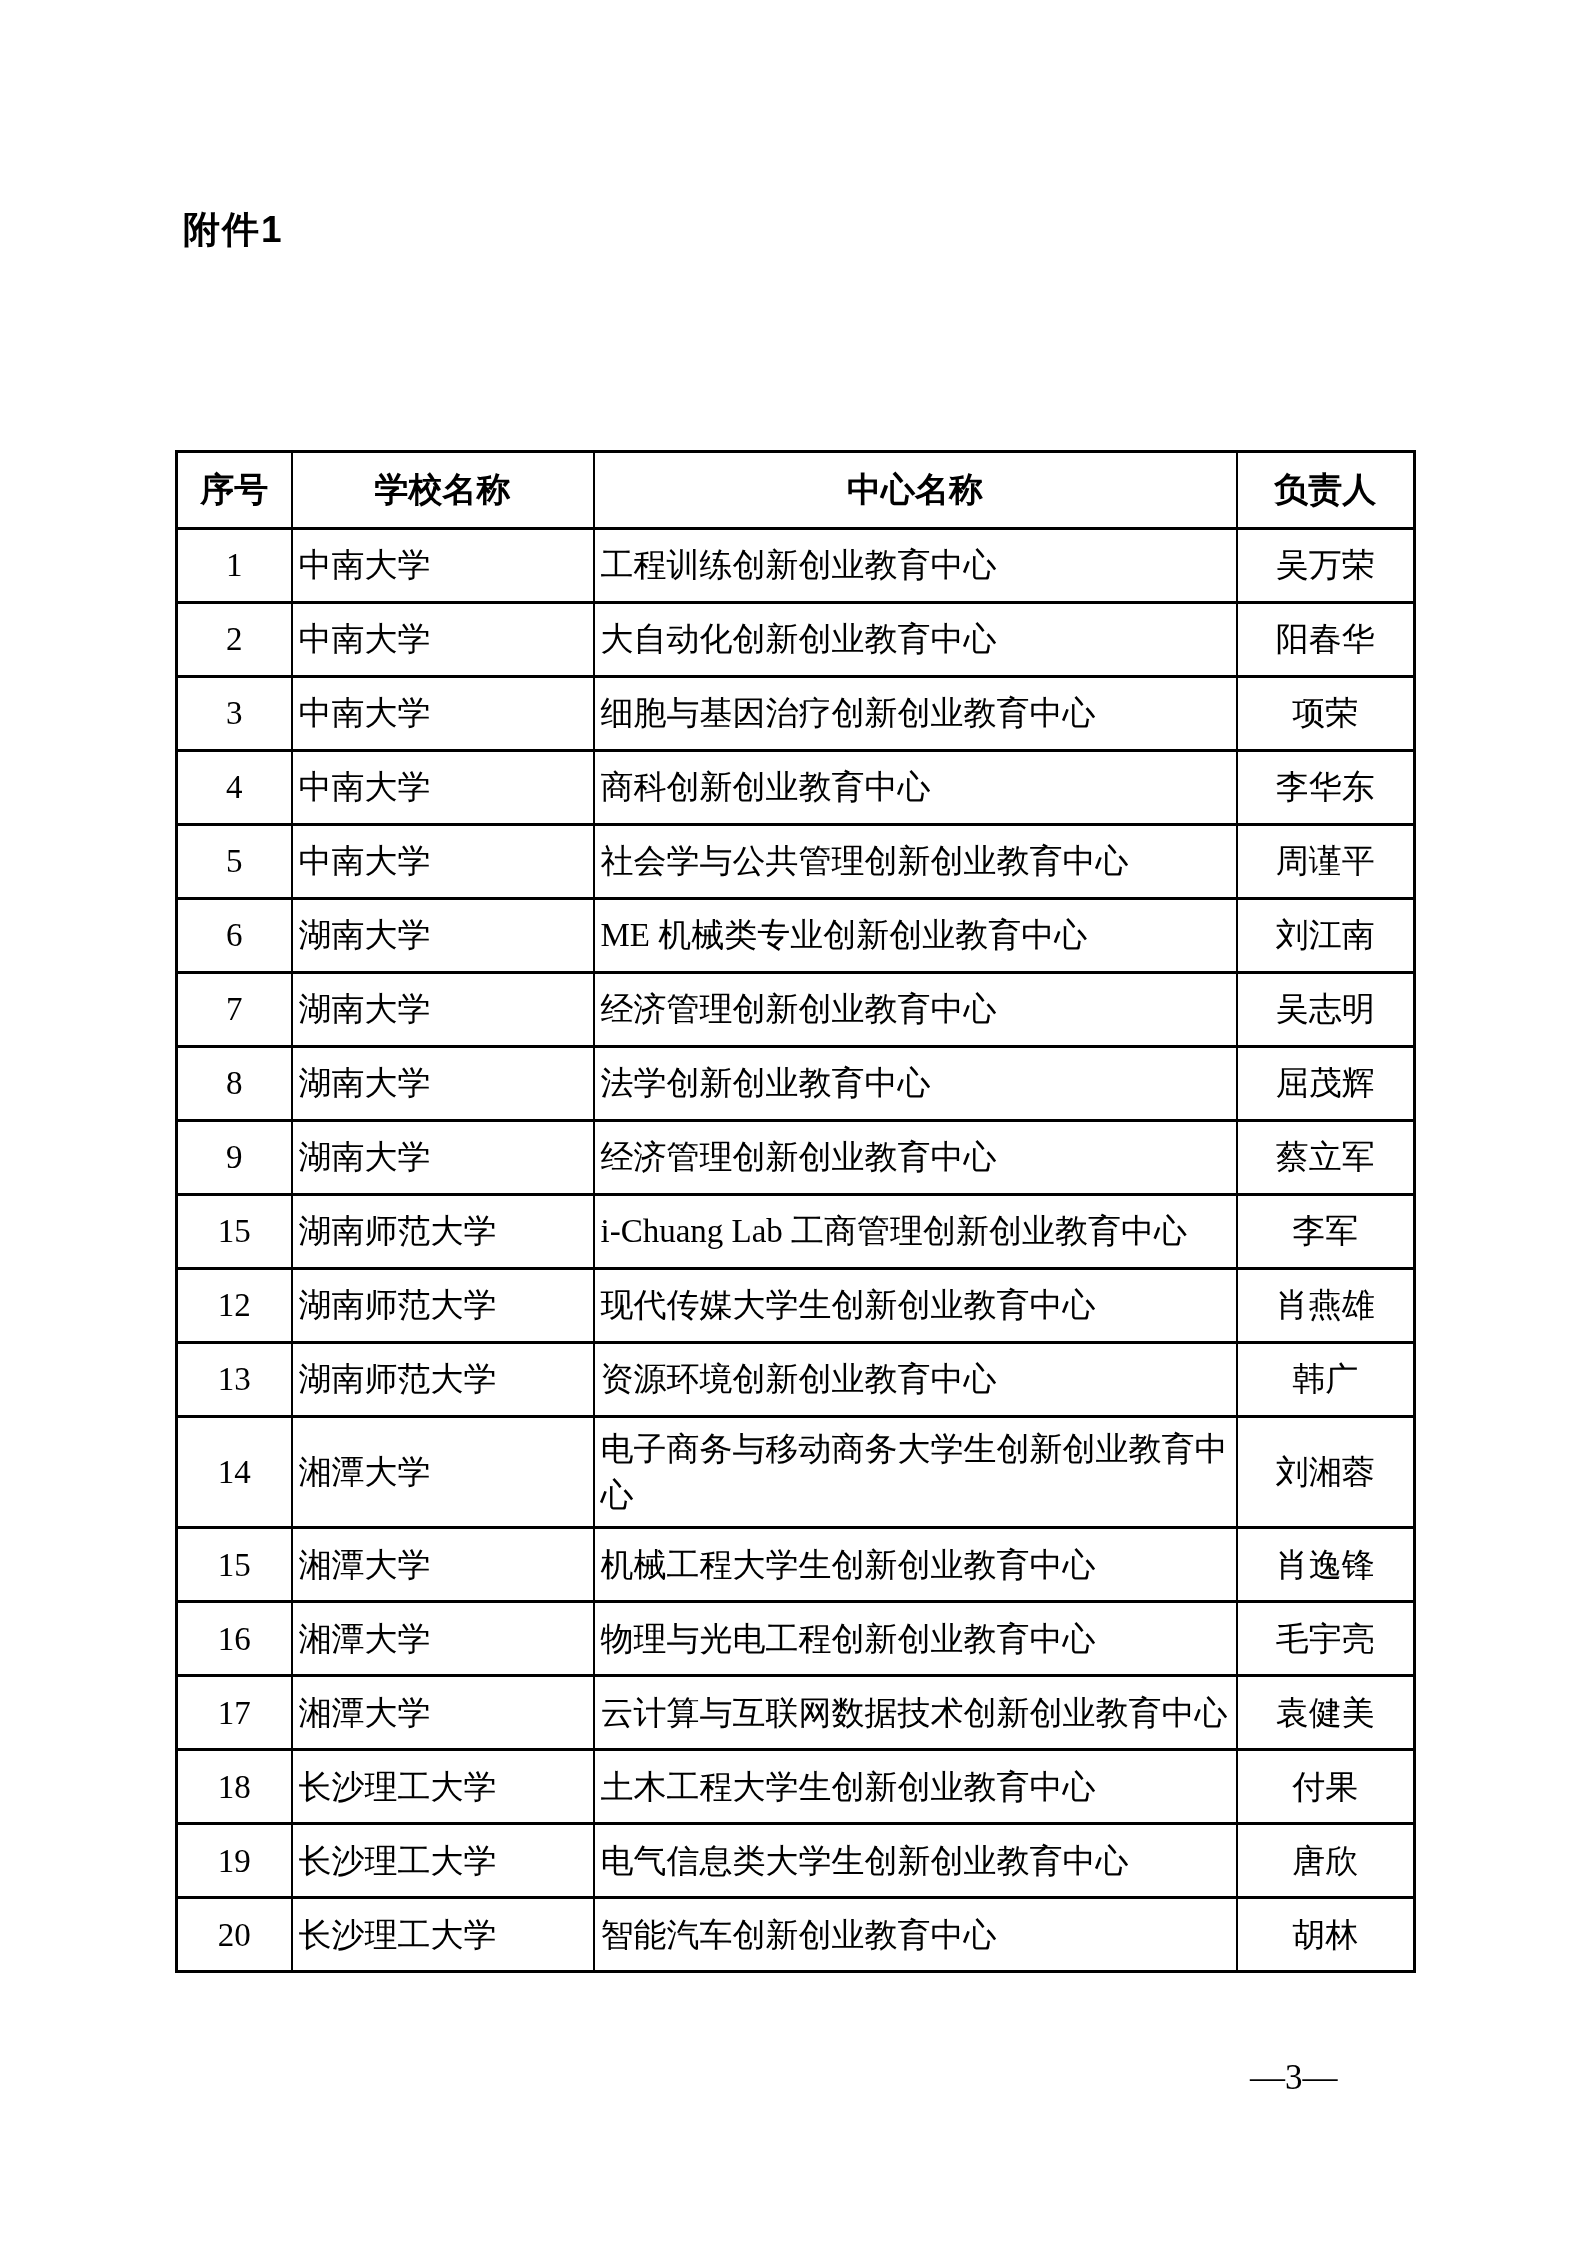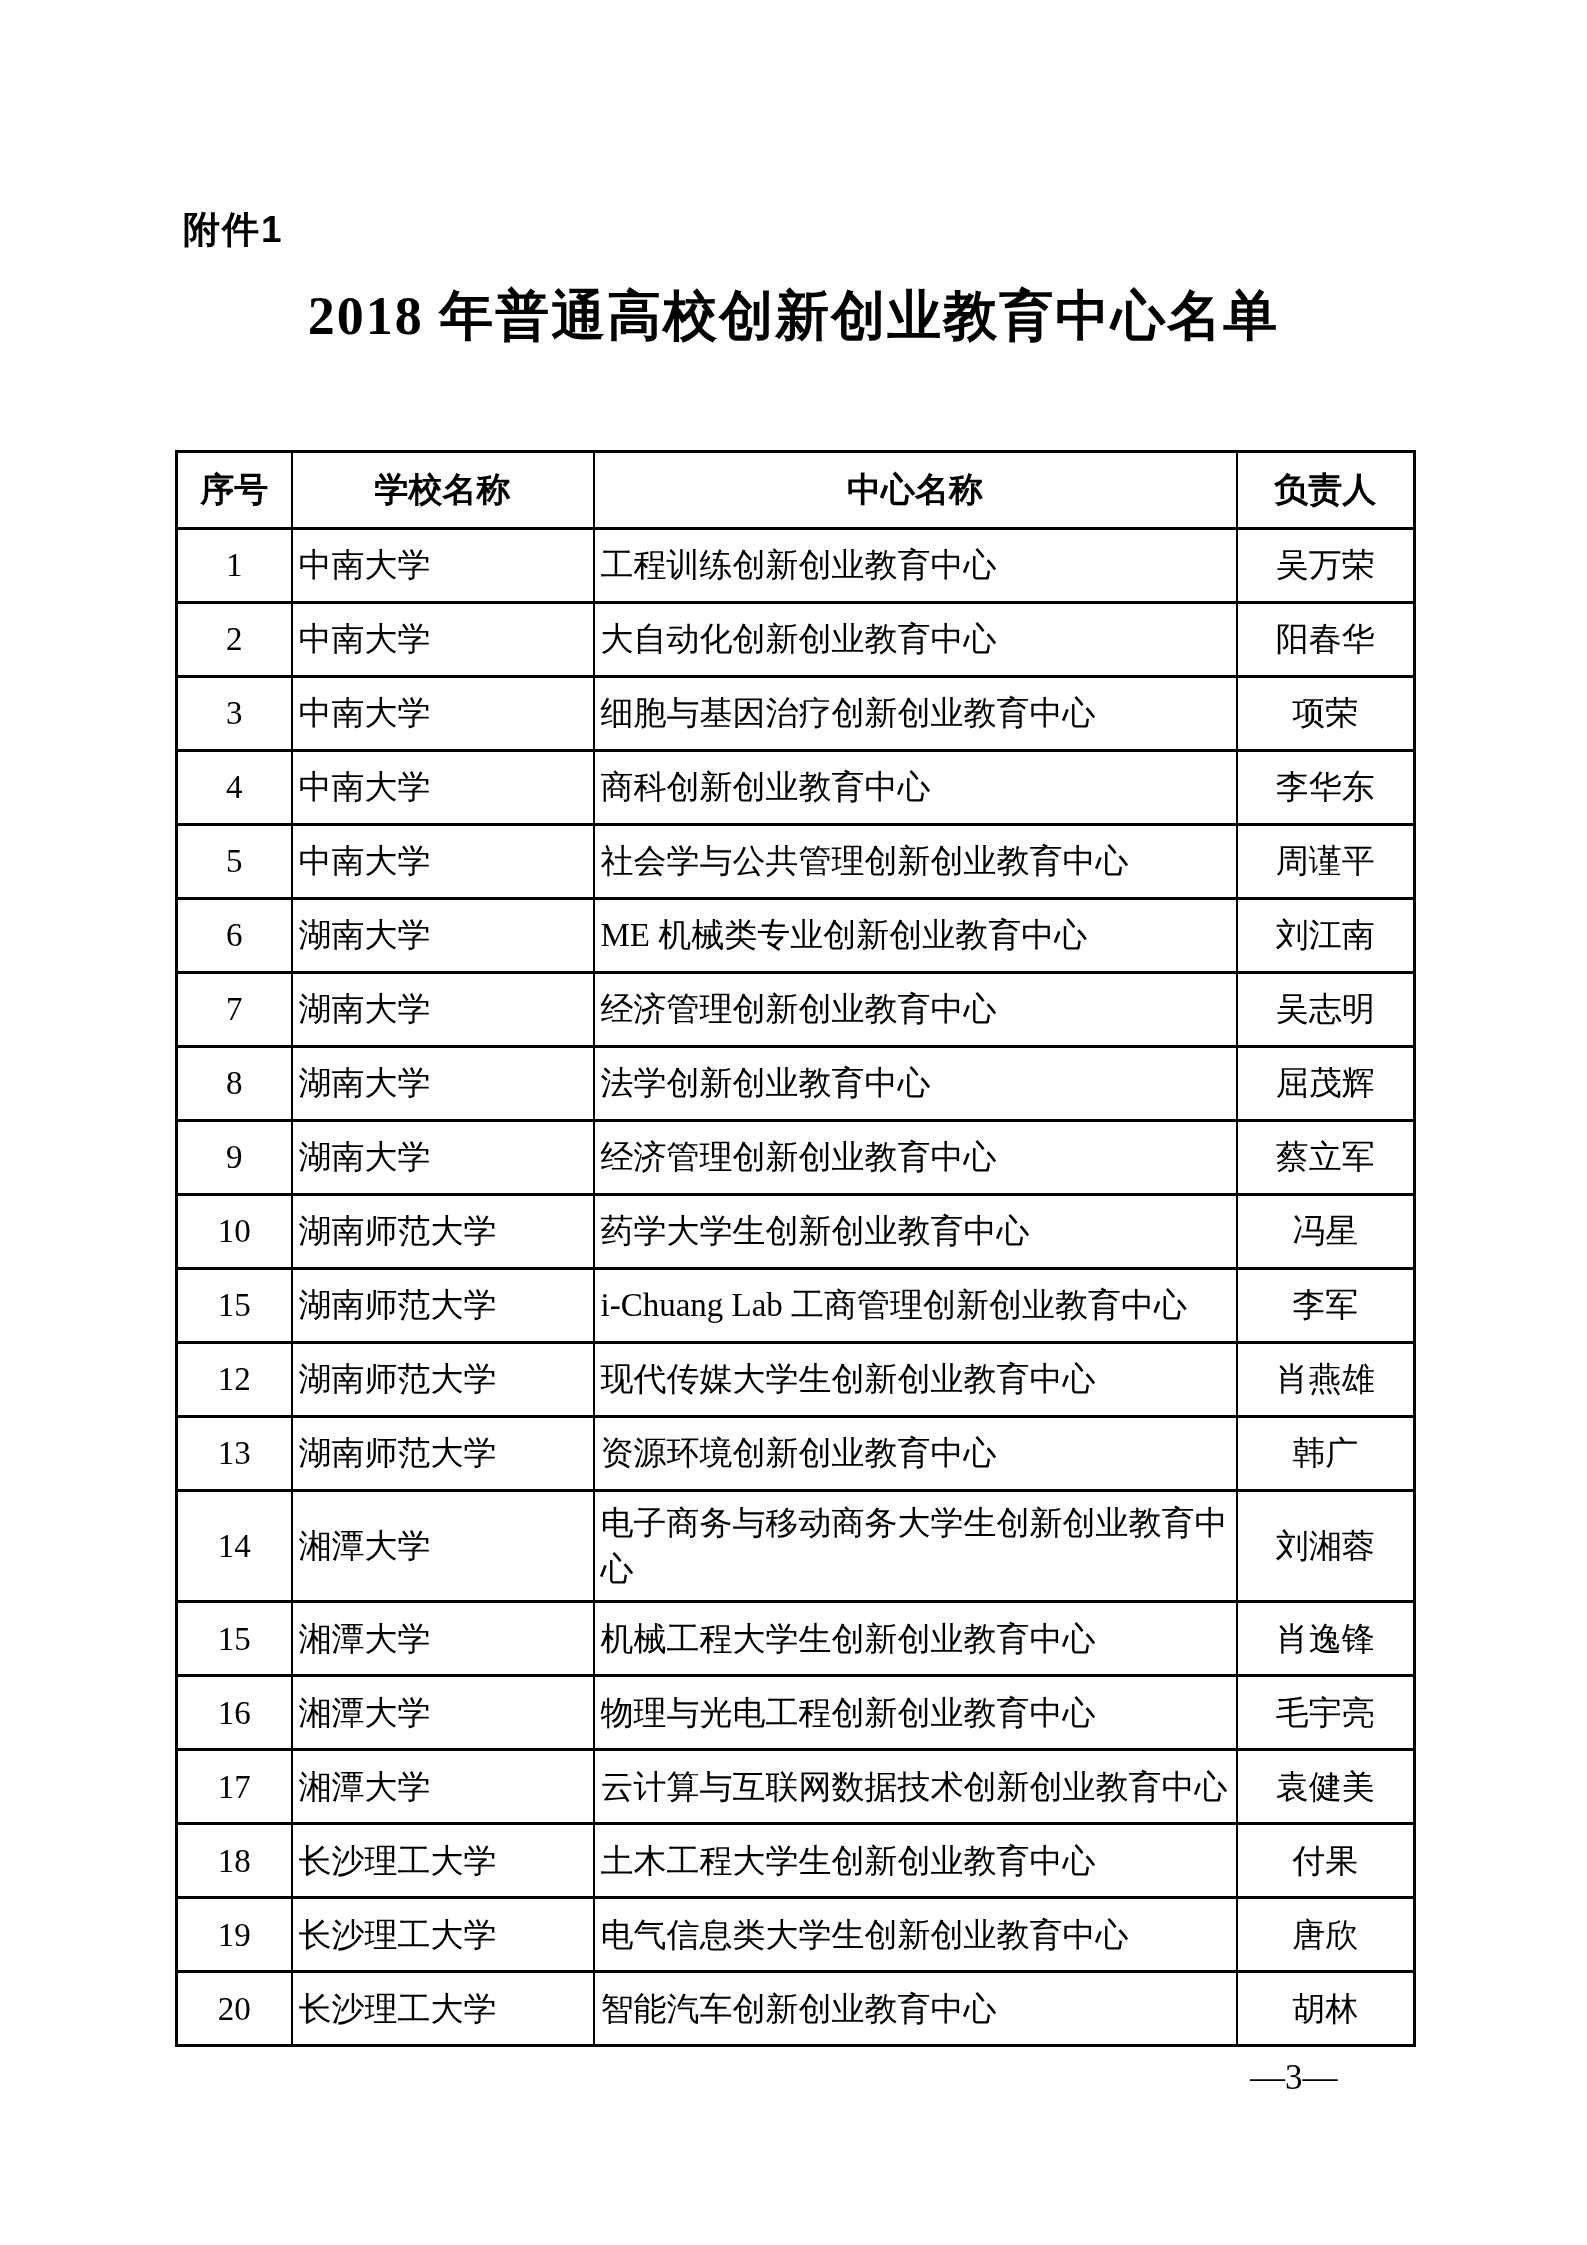--- a/index.html
+++ b/index.html
@@ -82,21 +82,20 @@
     white-space: nowrap;
   }
 </style>
 </head>
 <body>
 
 <div class="page">
 
   <div class="attachment-label">附件1</div>
 
-  <div class="doc-title">2018 年普通高校创新创业教育中心名单</div>
 
   <table class="centers-table">
     <colgroup>
       <col style="width:115px">
       <col style="width:302px">
       <col style="width:643px">
       <col style="width:178px">
     </colgroup>
     <thead>
       <tr>
@@ -155,26 +154,20 @@
           <td class="col-center">法学创新创业教育中心</td>
           <td class="col-leader">屈茂辉</td>
         </tr>
         <tr>
           <td class="col-no">9</td>
           <td class="col-school">湖南大学</td>
           <td class="col-center">经济管理创新创业教育中心</td>
           <td class="col-leader">蔡立军</td>
         </tr>
         <tr>
-          <td class="col-no">10</td>
-          <td class="col-school">湖南师范大学</td>
-          <td class="col-center">药学大学生创新创业教育中心</td>
-          <td class="col-leader">冯星</td>
-        </tr>
-        <tr>
           <td class="col-no">15</td>
           <td class="col-school">湖南师范大学</td>
           <td class="col-center">i-Chuang Lab 工商管理创新创业教育中心</td>
           <td class="col-leader">李军</td>
         </tr>
         <tr>
           <td class="col-no">12</td>
           <td class="col-school">湖南师范大学</td>
           <td class="col-center">现代传媒大学生创新创业教育中心</td>
           <td class="col-leader">肖燕雄</td>

